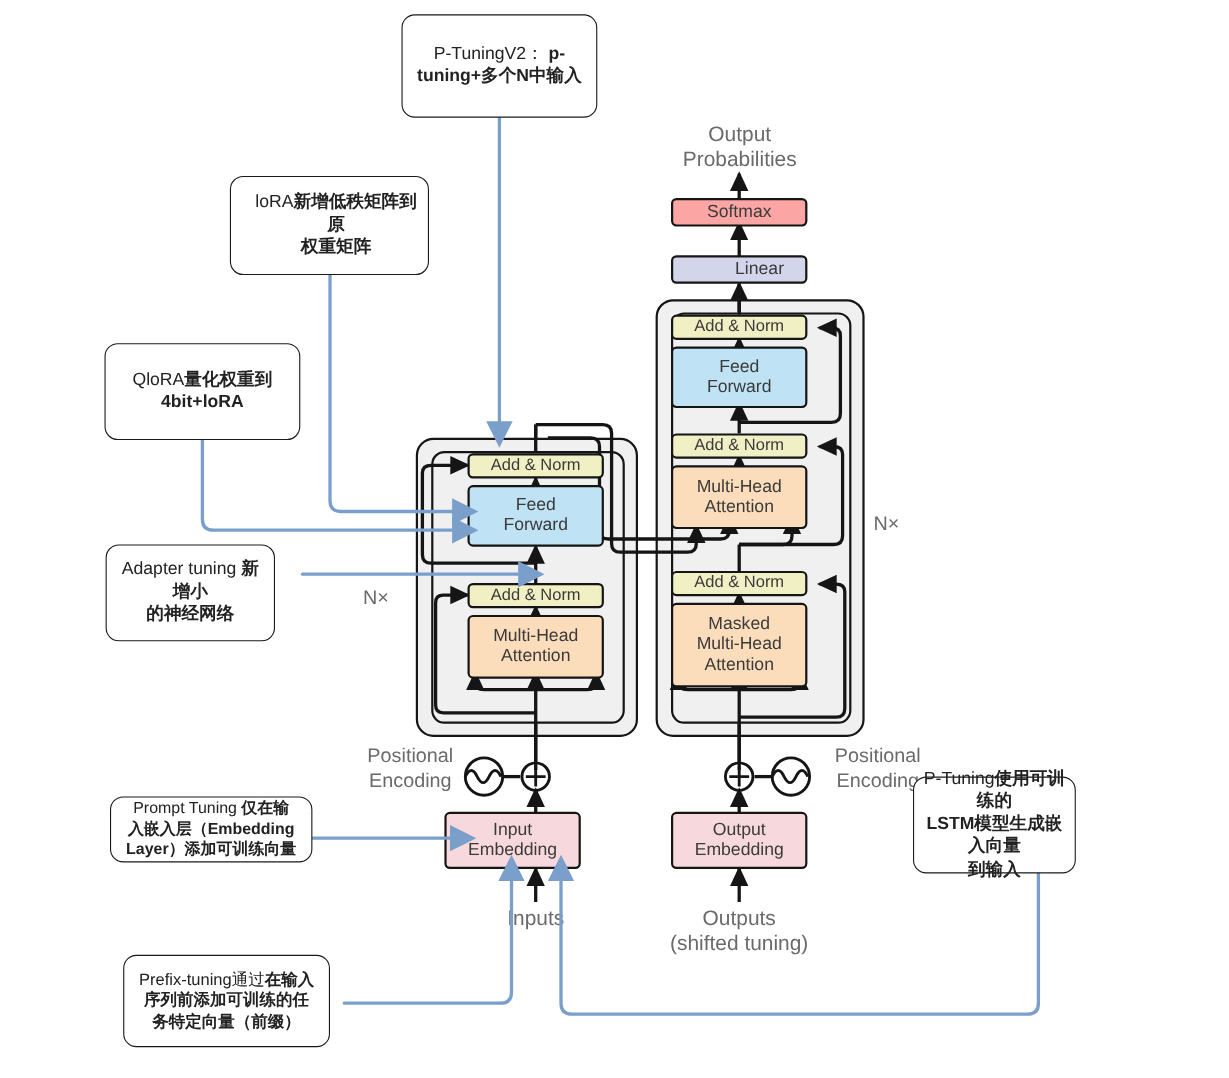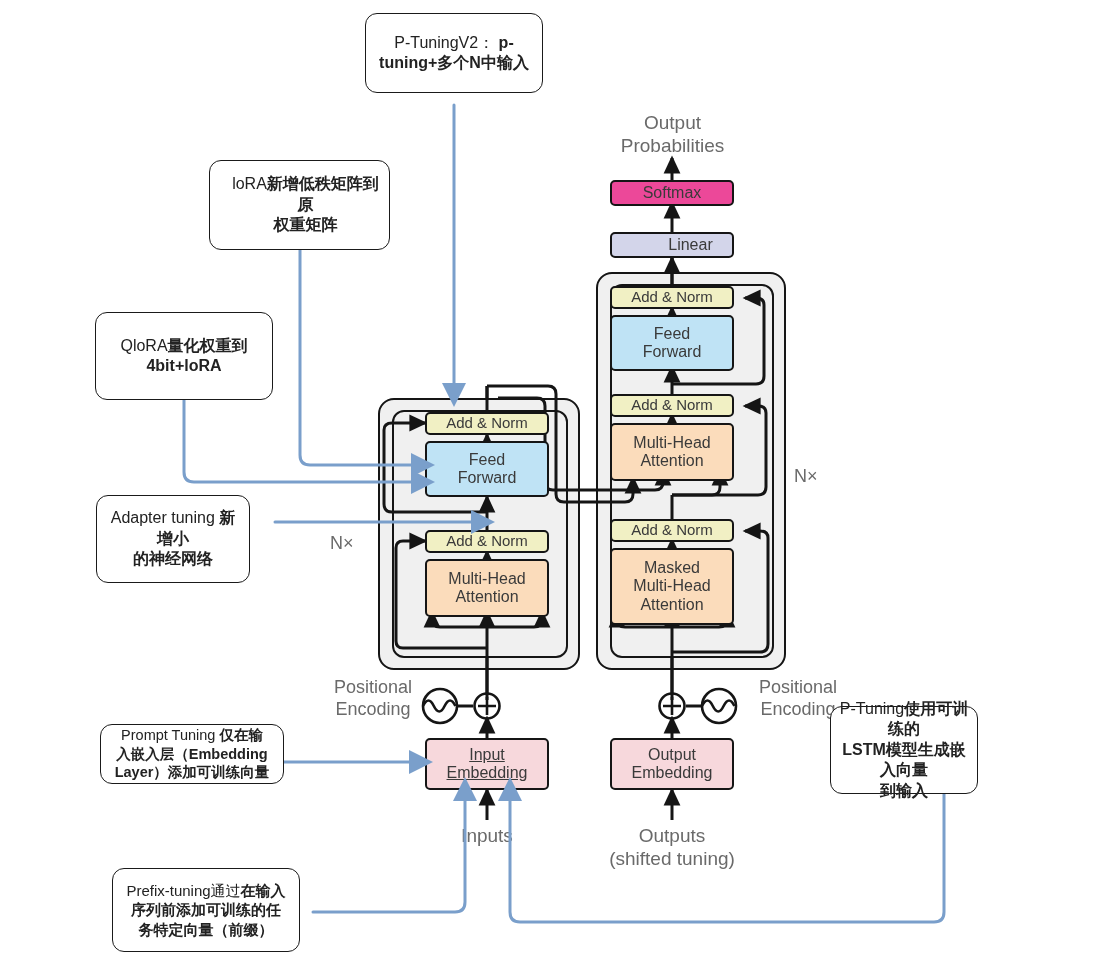--- a/index.html
+++ b/index.html
@@ -28,21 +28,21 @@
     position:absolute;box-sizing:border-box;
     border:2.2px solid #151515;border-radius:5px;
     display:flex;align-items:center;justify-content:center;
     text-align:center;color:#3a3a3a;line-height:1.13;
     font-size:16px;z-index:20;
   }
   .addnorm{background:#f1f0c4;}
   .ffwd{background:#bfe3f5;}
   .attn{background:#fbdcbb;}
   .embed{background:#f7d8dc;}
-  .softmax{background:#ec4899;}
+  .softmax{background:#fca5a5;}
   .linear{background:#d3d5ea;padding-left:37px;}
 
   .stackbox{
     position:absolute;box-sizing:border-box;
     border:2.4px solid #151515;border-radius:16px;
     background:#f0f0f0;z-index:10;
   }
   .innerbox{
     position:absolute;box-sizing:border-box;
     border:2.4px solid #151515;border-radius:12px;
@@ -234,21 +234,21 @@
     </span>
   </div>
 
   <div class="blk linear" style="left:610px;top:232px;width:124px;height:26px;">
     <span>Linear</span>
   </div>
   <div class="blk softmax" style="left:610px;top:180px;width:124px;height:26px;">
     <span>Softmax</span>
   </div>
 
-  <div class="blk embed" style="left:425px;top:738px;width:124px;height:52px;text-decoration:underline;">
+  <div class="blk embed" style="left:404px;top:738px;width:124px;height:52px;">
     <span>
       <span>Input</span><br>
       <span>Embedding</span>
     </span>
   </div>
   <div class="blk embed" style="left:610px;top:738px;width:124px;height:52px;">
     <span>
       <span>Output</span><br>
       <span>Embedding</span>
     </span>
@@ -276,21 +276,21 @@
     <span>(shifted tuning)</span>
   </div>
 
   <div class="lbl gray" style="left:330px;top:533px;font-size:18px;">
     <span>N×</span>
   </div>
   <div class="lbl gray" style="left:794px;top:466px;font-size:18px;">
     <span>N×</span>
   </div>
 
-  <div class="callout" style="left:365px;top:13px;width:178px;height:80px;font-size:16px;">
+  <div class="callout" style="left:365px;top:13px;width:178px;height:94px;font-size:16px;">
     <span class="txt">
       P-TuningV2：&nbsp;<b>p-</b><br><b>tuning+多个N中输入</b>
     </span>
   </div>
 
   <div class="callout" style="left:209px;top:160px;width:181px;height:90px;font-size:16px;padding-left:20px;">
     <span class="txt">
       loRA<b>新增低秩矩阵到原</b><br><b>权重矩阵</b>
     </span>
   </div>

